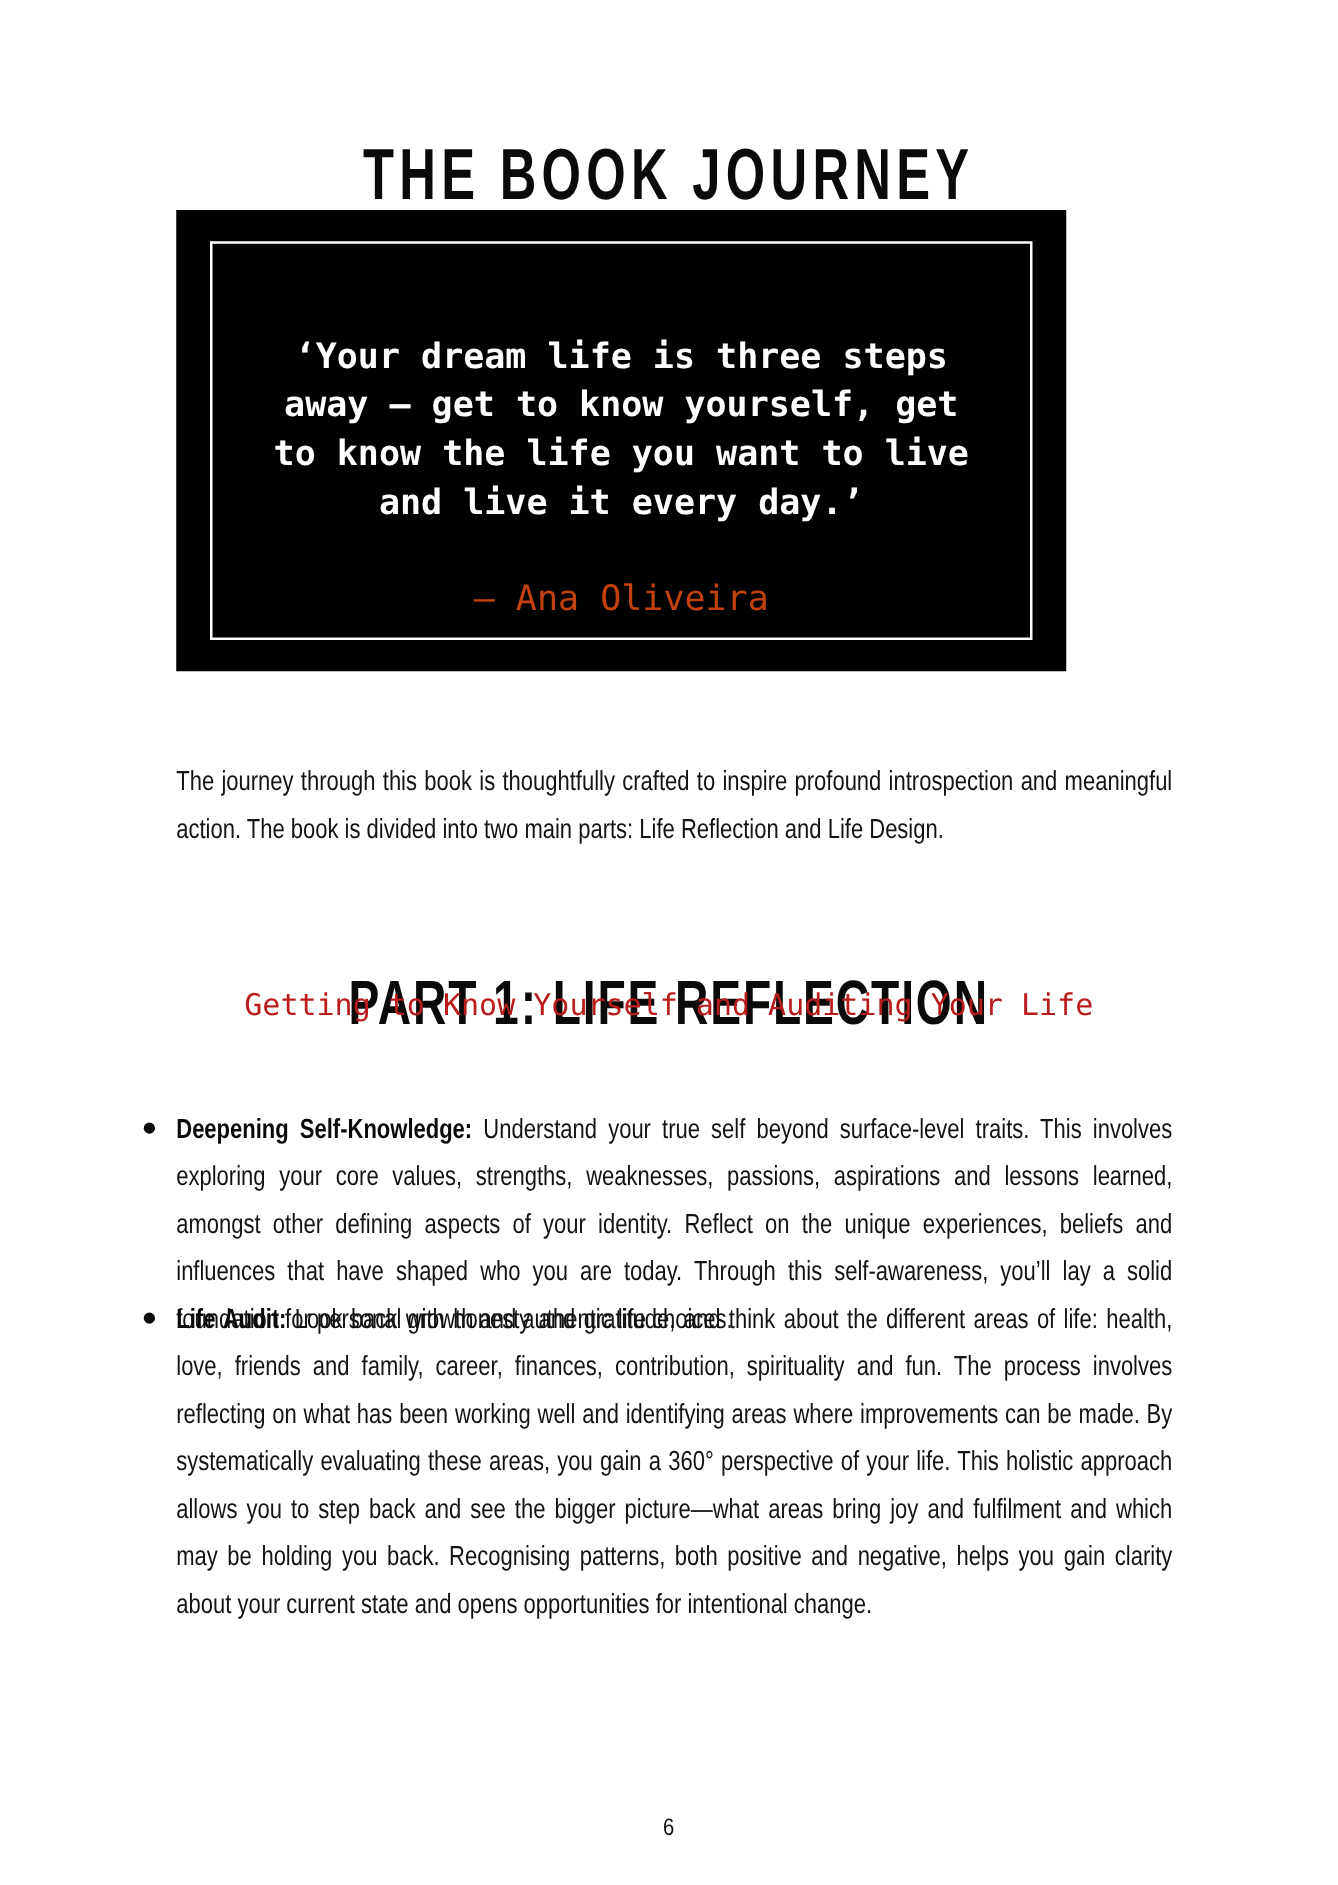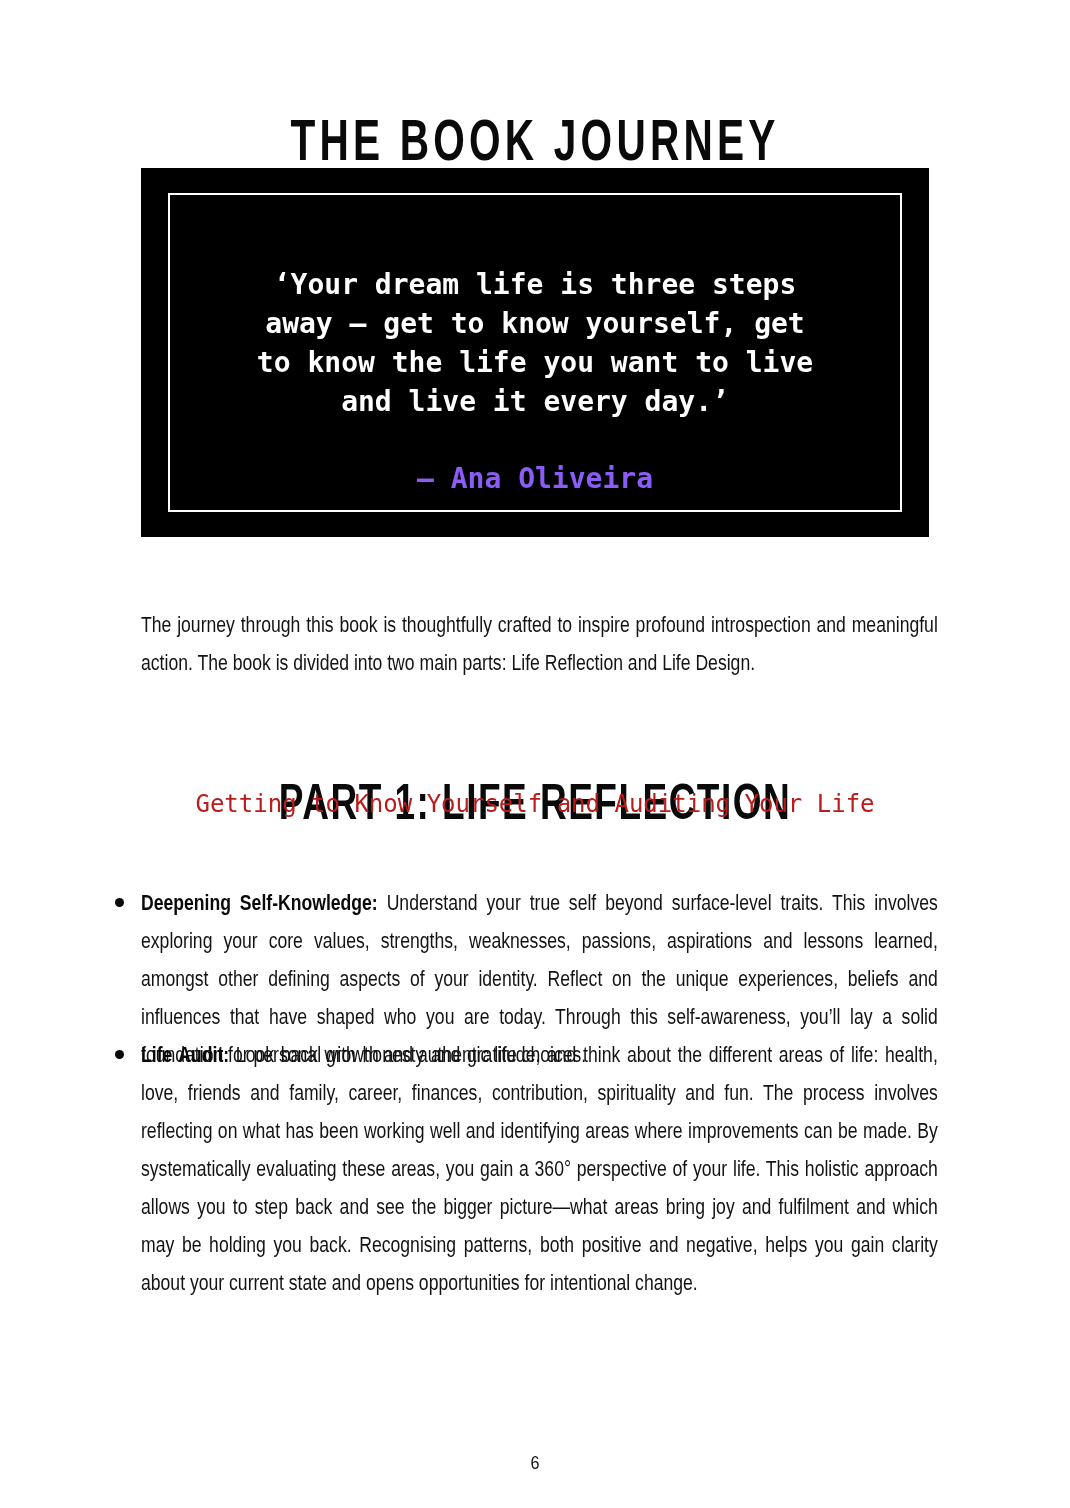--- a/index.html
+++ b/index.html
@@ -21,44 +21,44 @@
     letter-spacing:6px;
     color:#0a0a0a;
     transform:scaleX(0.70);
     transform-origin:50% 0;
     white-space:nowrap;
   }
 
   
   .quote-box {
     position:absolute; left:141px; top:168px;
-    width:788px; height:369px;
+    width:712px; height:369px;
     background:#000;
     box-sizing:border-box;
   }
   .quote-inner {
     position:absolute; top:25px; left:27px; right:27px; bottom:25px;
     border:2px solid #fff;
     box-sizing:border-box;
   }
   .quote-text {
     margin-top:70px;
     text-align:center;
     color:#fff;
     font-family:"DejaVu Sans Mono", monospace;
     font-weight:bold;
     font-size:28px; line-height:39px;
     white-space:pre-line;
   }
   .quote-attrib {
     margin-top:38px;
     text-align:center;
-    color:#8b5cf6;
+    color:#c2410c;
     font-family:"DejaVu Sans Mono", monospace;
-    font-weight:bold;
+    font-weight:normal;
     font-size:28px; line-height:39px;
   }
 
   
   .cond {
     width:996px;                 
     transform:scaleX(0.8);
     transform-origin:0 0;
     font-size:22px; line-height:38px;
     text-align:justify;

